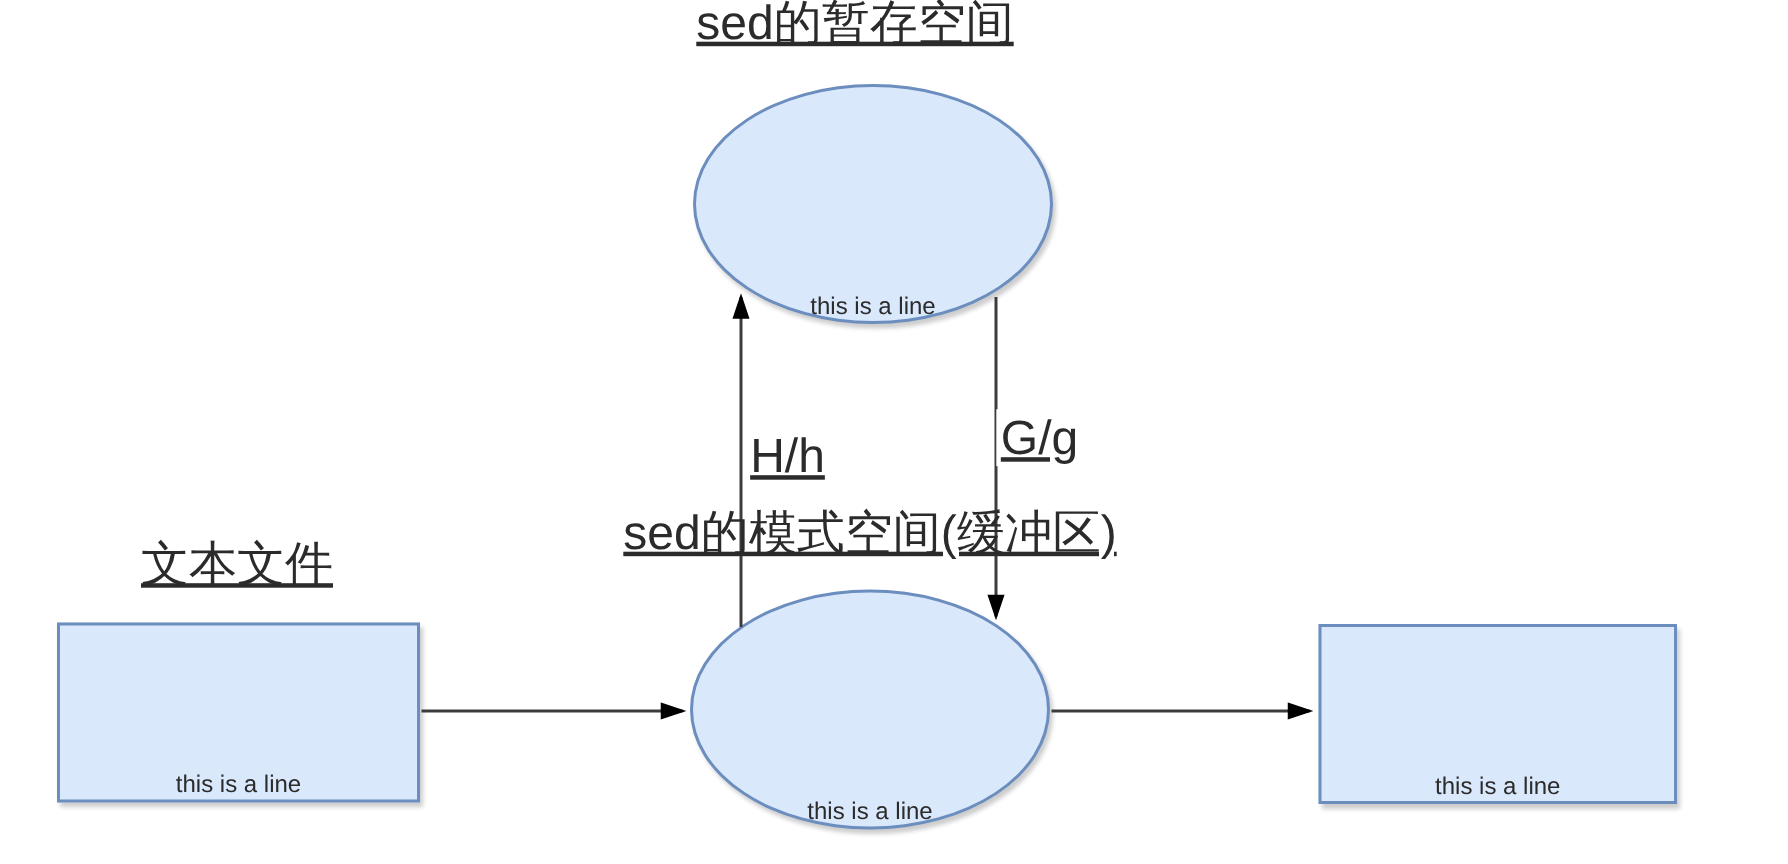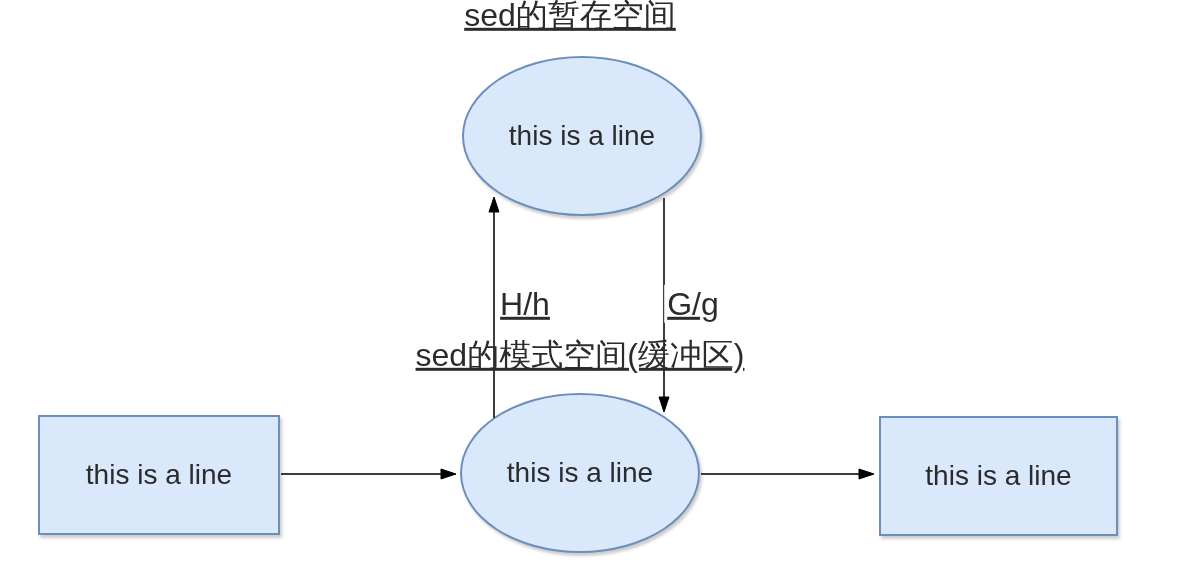--- a/index.html
+++ b/index.html
@@ -14,24 +14,24 @@
     background: #ffffff;
     overflow: hidden;
     font-family: "Liberation Sans", "DejaVu Sans", sans-serif;
     color: #2b2b2b;
   }
   .node {
     position: absolute;
     background: #dae8fc;
     border: 2px solid #6c8ebf;
     display: flex;
-    align-items: center;
+    align-items: flex-end;
     justify-content: center;
     box-sizing: border-box;
-    font-size: 28px;
+    font-size: 16px;
     color: #2b2b2b;
     z-index: 1;
     box-shadow: 2px 3px 3px rgba(0,0,0,0.2);
   }
   .node.ellipse { border-radius: 50%; }
   .edges-layer {
     position: absolute;
     left: 0; top: 0;
     width: 1192px; height: 576px;
     z-index: 2;
@@ -88,19 +88,20 @@
 
     <line x1="494" y1="418" x2="494" y2="198" stroke="#3c3c3c" stroke-width="2" marker-end="url(#arrowhead)"></line>
 
     <line x1="664" y1="198" x2="664" y2="411" stroke="#3c3c3c" stroke-width="2" marker-end="url(#arrowhead)"></line>
   </svg>
 
   <div class="floating-label" style="left:570px; top:15px;">sed的暂存空间</div>
 
   <div class="floating-label" style="left:580px; top:355px;">sed的模式空间(缓冲区)</div>
 
+  <div class="floating-label" style="left:158px; top:376px;">文本文件</div>
 
 
   <div class="floating-label edge-label" style="left:493px; top:304px;">H/h</div>
 
-  <div class="floating-label edge-label" style="left:661px; top:304px;">G/g</div>
+  <div class="floating-label edge-label" style="left:661px; top:292px;">G/g</div>
 
 </div>
 
 </body></html>

